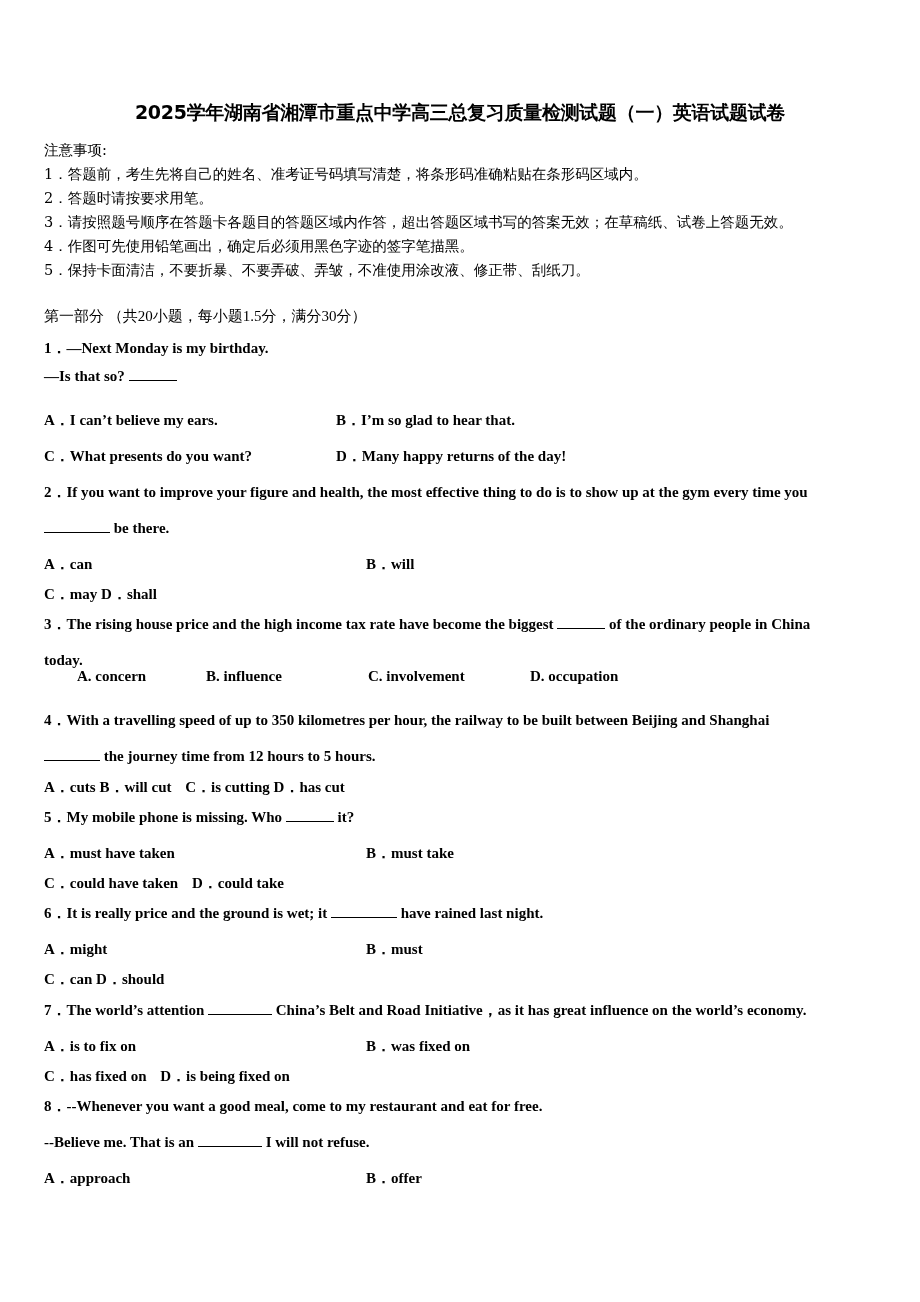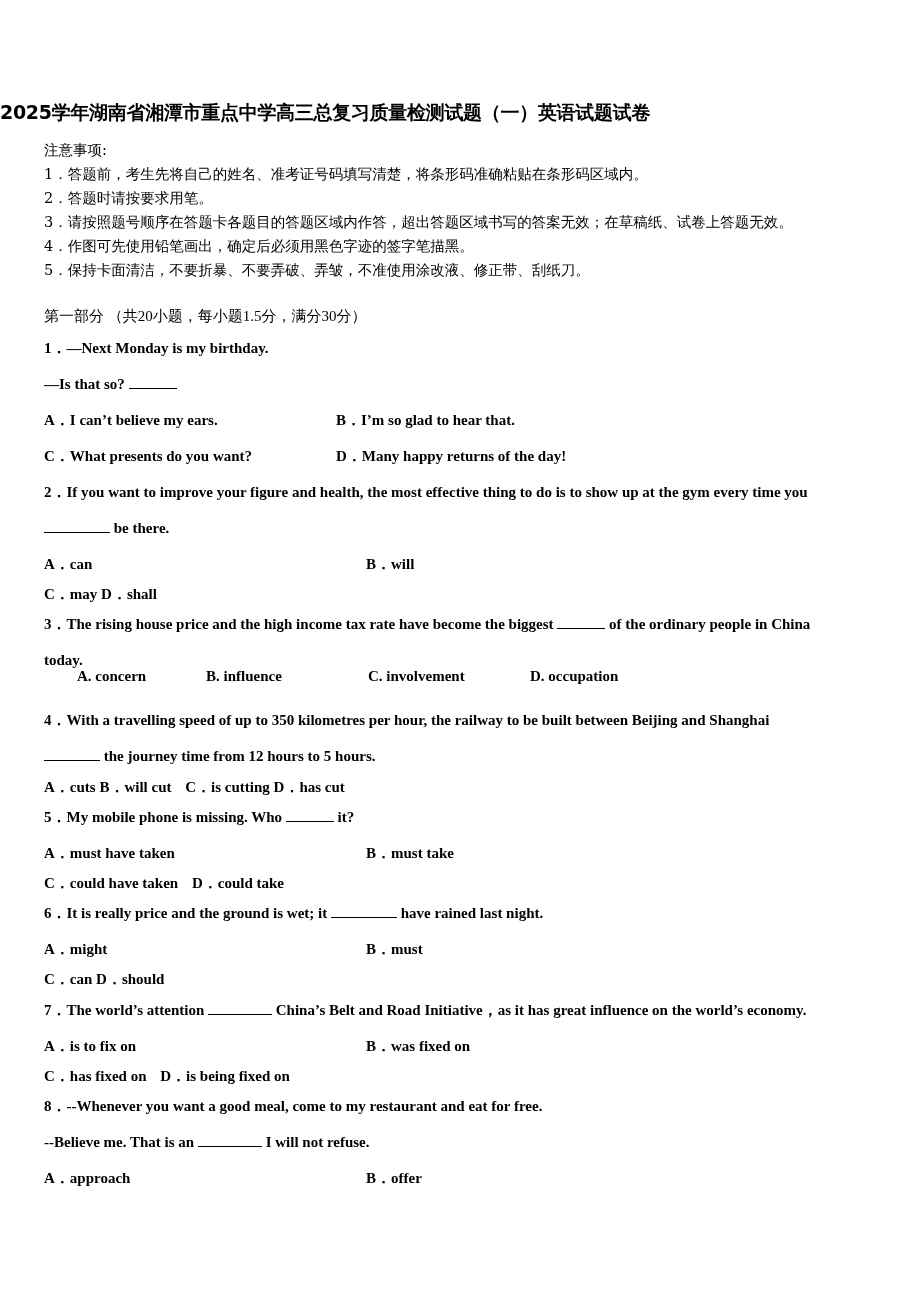--- a/index.html
+++ b/index.html
@@ -1,19 +1,19 @@
 <!DOCTYPE html>
 <html><head>
 <meta charset="utf-8">
 <style>
   html, body { margin: 0; padding: 0; background: #ffffff; }
   body { width: 920px; height: 1302px; position: relative; overflow: hidden; color: #000; }
   .page { position: absolute; left: 0; top: 0; width: 920px; height: 1302px; }
   .title {
-    position: absolute; left: 0; top: 100px; width: 920px; 
+    position: absolute; left: 0; top: 100px; width: 920px; text-align: center;
     font-family: "DejaVu Sans", sans-serif; font-weight: bold; font-size: 19px; letter-spacing: -0.3px;
   }
   .notes { position: absolute; left: 44px; top: 138px; font-family: "DejaVu Serif", serif; font-size: 14.5px; }
   .notes .line { height: 24px; line-height: 24px; white-space: nowrap; }
   .cn { font-family: "DejaVu Serif", serif; font-size: 14.5px; white-space: nowrap; }
   .row { position: absolute; left: 44px; white-space: nowrap;
          font-family: "Liberation Serif", serif; font-weight: bold; font-size: 15px; line-height: 20px; }
   .col2 { position: absolute; left: 292px; }
   .col2b { position: absolute; left: 322px; }
   .blank { display: inline-block; border-bottom: 1px solid #000; height: 12px; vertical-align: baseline; }
@@ -33,21 +33,21 @@
     <div class="line">3．请按照题号顺序在答题卡各题目的答题区域内作答，超出答题区域书写的答案无效；在草稿纸、试卷上答题无效。</div>
     <div class="line">4．作图可先使用铅笔画出，确定后必须用黑色字迹的签字笔描黑。</div>
     <div class="line">5．保持卡面清洁，不要折暴、不要弄破、弄皱，不准使用涂改液、修正带、刮纸刀。</div>
   </div>
 
   <div class="row cn" style="top:306px; font-weight:normal;">第一部分 （共20小题，每小题1.5分，满分30分）</div>
 
   <div class="row" style="top:338px;">
     <span>1．</span><span>—Next Monday is my birthday.</span>
   </div>
-  <div class="row" style="top:374px;">
+  <div class="row" style="top:366px;">
     <span>—Is that so?</span>
     <span class="blank" style="width:48px;"></span>
   </div>
   <div class="row" style="top:410px; width:600px;">
     <span>A．I can’t believe my ears.</span>
     <span class="col2">B．I’m so glad to hear that.</span>
   </div>
   <div class="row" style="top:446px; width:600px;">
     <span>C．What presents do you want?</span>
     <span class="col2">D．Many happy returns of the day!</span>

